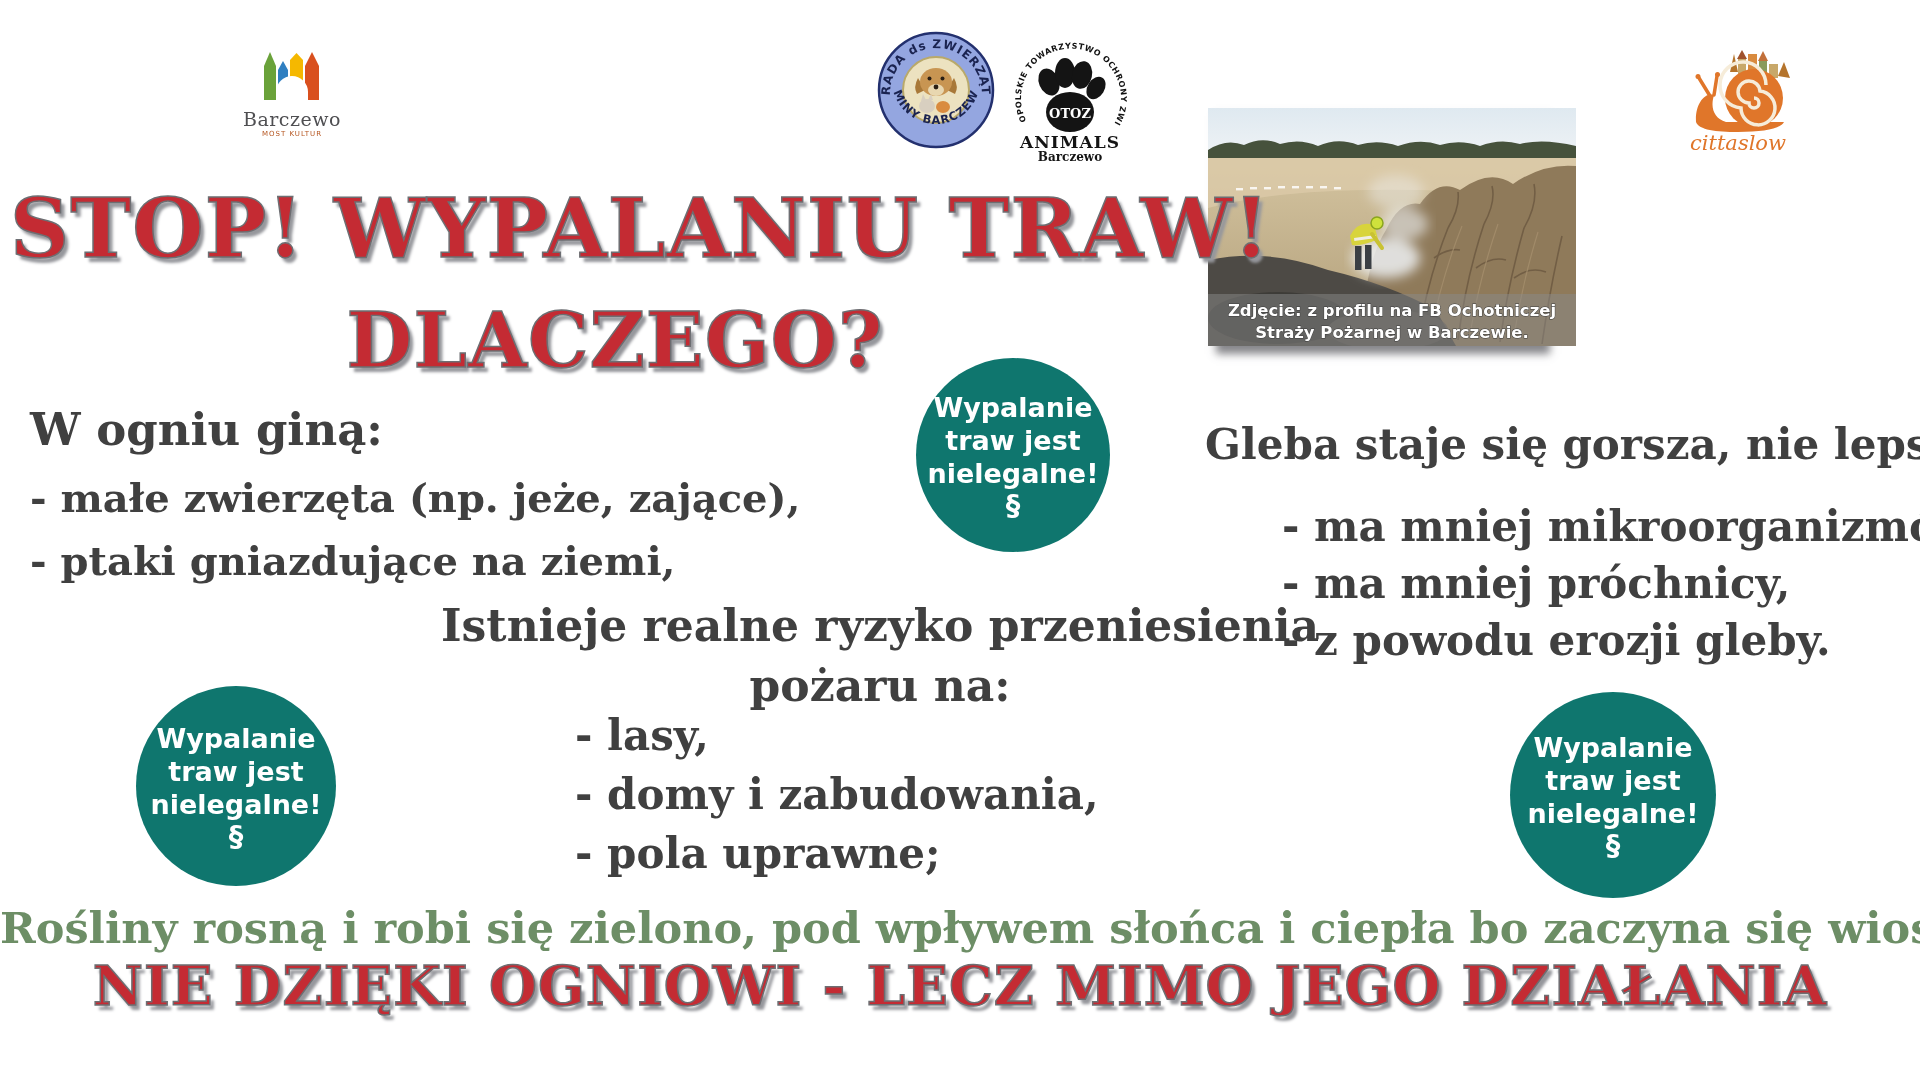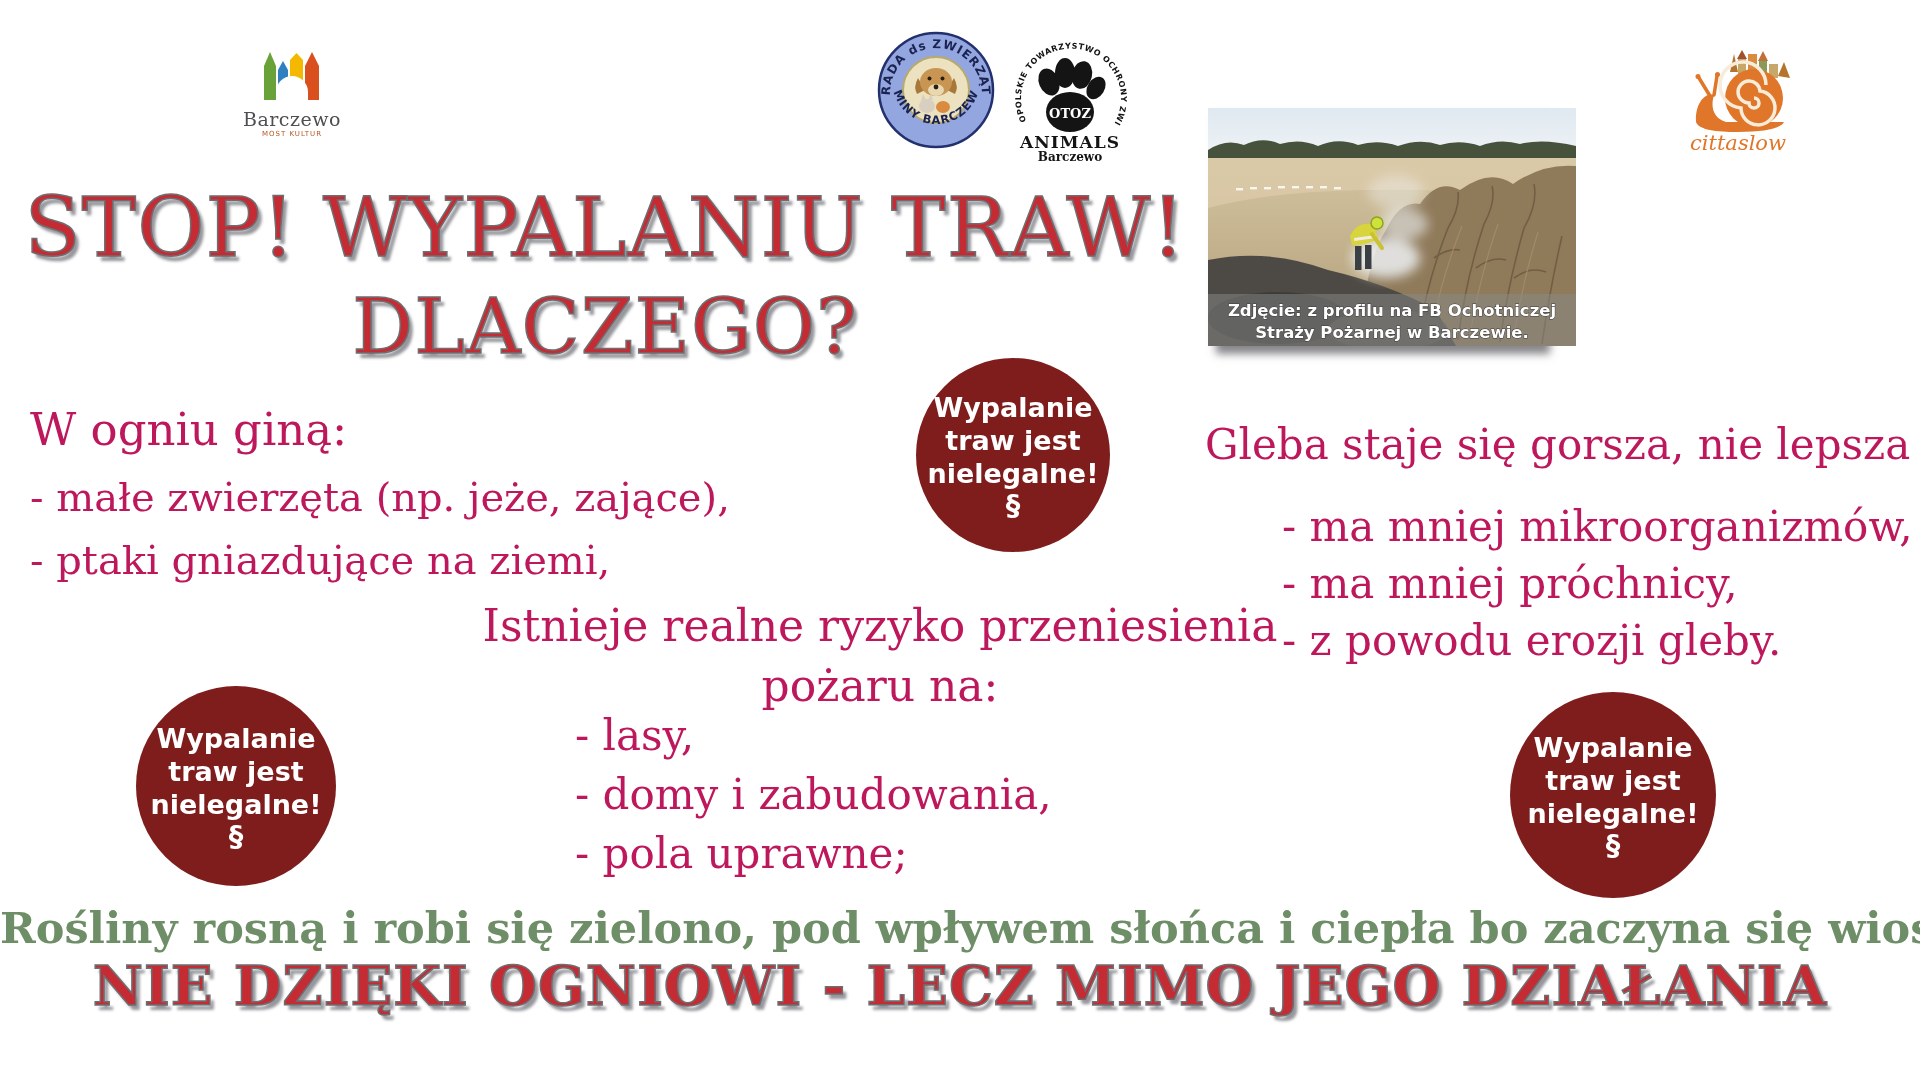--- a/index.html
+++ b/index.html
@@ -5,46 +5,47 @@
   html,body{margin:0;padding:0;background:#ffffff;}
   #poster{
     position:relative;width:1920px;height:1080px;background:#ffffff;overflow:hidden;
     font-family:"DejaVu Serif",serif;
   }
   .abs{position:absolute;}
 
   
   .red-title{
     left:0;width:1210px;text-align:center;
-    font-weight:normal;color:#c42b33;letter-spacing:1px;
+    font-weight:bold;color:#c42b33;letter-spacing:1px;
     -webkit-text-stroke:1.5px #6d6e72;
     text-shadow:4px 5px 3px #96979c;
     white-space:nowrap;
+    padding-left:10px;
   }
   .title-1{top:180px;font-size:82px;}
-  .title-2{top:282px;font-size:76px;}
-
-  
-  .blk{color:#be185d;font-weight:normal;}
+  .title-2{top:296px;font-size:76px;}
+
+  
+  .blk{color:#404040;font-weight:bold;}
   .sec-left{left:30px;top:402px;}
   .sec-left .h{font-size:45px;line-height:56px;margin-bottom:8px;}
   .sec-left .it{font-size:40px;line-height:63px;white-space:nowrap;}
 
   .sec-right-h{left:1205px;top:420px;font-size:42px;white-space:nowrap;}
   .sec-right-items{left:1282px;top:498px;}
   .sec-right-items .it{font-size:42px;line-height:57px;white-space:nowrap;}
 
   .sec-mid-h1{left:390px;top:600px;width:980px;text-align:center;font-size:44px;white-space:nowrap;}
   .sec-mid-h2{left:390px;top:660px;width:980px;text-align:center;font-size:44px;}
   .sec-mid-items{left:575px;top:706px;}
   .sec-mid-items .it{font-size:42px;line-height:59px;white-space:nowrap;}
 
   
   .illegal-badge{
-    background:#7f1d1d;border-radius:50%;
+    background:#0f766e;border-radius:50%;
     display:flex;flex-direction:column;align-items:center;justify-content:center;
     color:#ffffff;font-family:"DejaVu Sans",sans-serif;font-weight:bold;
     text-align:center;
   }
   .illegal-badge span{display:block;font-size:27px;line-height:33px;}
   .illegal-badge .para{font-size:29px;line-height:30px;}
   .badge-mid{left:916px;top:358px;width:194px;height:194px;}
   .badge-left{left:136px;top:686px;width:200px;height:200px;}
   .badge-right{left:1510px;top:692px;width:206px;height:206px;}
 

